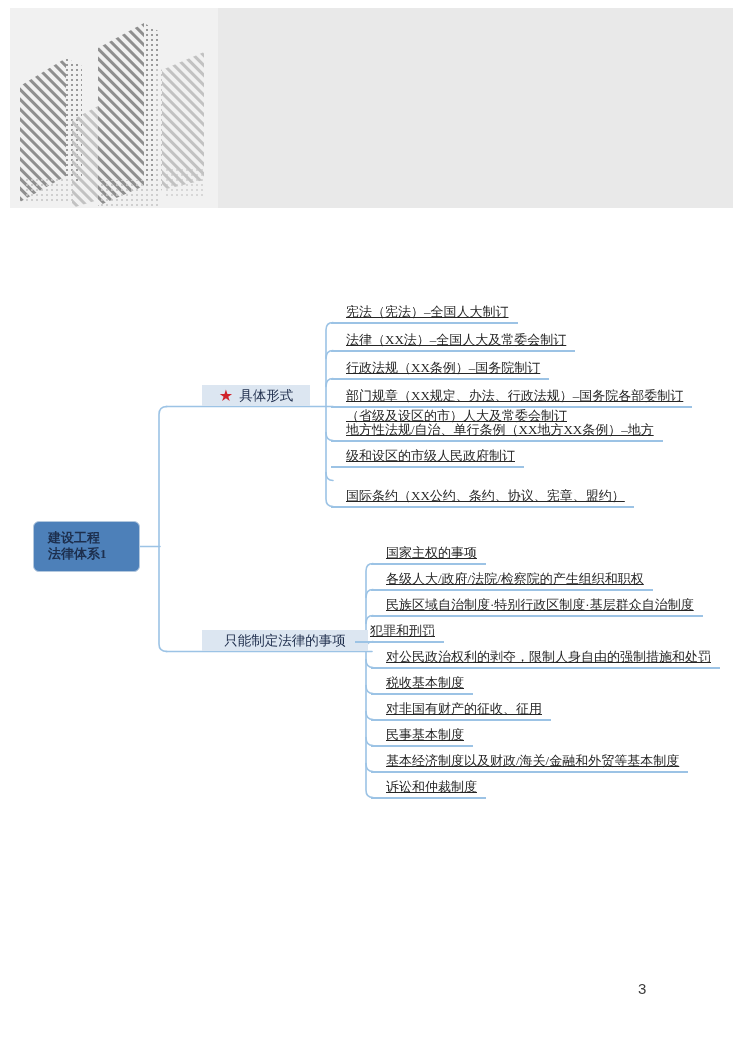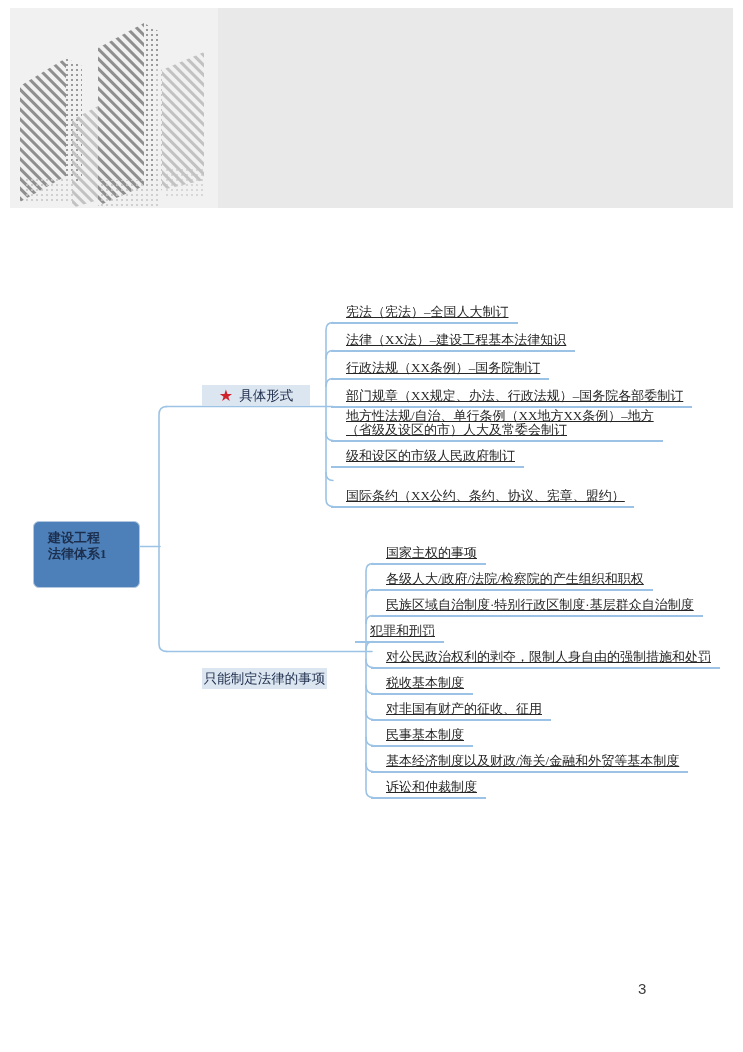--- a/index.html
+++ b/index.html
@@ -10,31 +10,31 @@
   .hdr-band{position:absolute;left:10px;top:8px;width:723px;height:200px;background:var(--header-bg,#e9e9e9);}
   .hdr-panel{position:absolute;left:10px;top:8px;width:208px;height:200px;background:var(--header-panel,#f1f1f1);}
   .hdr-title{position:absolute;left:308px;top:126px;width:420px;
              font-family:"Liberation Sans","DejaVu Sans",sans-serif;
              font-size:38px;font-weight:bold;letter-spacing:2px;color:var(--title-color,#1f1f1f);}
 
   
   .mm-lines{position:absolute;left:0;top:0;z-index:1;}
   .mm-lines path{stroke:var(--line,#9cc3e5);fill:none;stroke-width:1.6;stroke-linecap:round;}
 
-  .root-node{position:absolute;left:33px;top:521px;width:107px;height:67px;z-index:2;
+  .root-node{position:absolute;left:33px;top:521px;width:107px;height:51px;z-index:2;
              background:var(--root-fill,#4d80b9);border:1px solid #b3c8de;border-radius:6px;
              box-sizing:border-box;padding:8px 0 0 14px;
              font-size:13px;line-height:16px;font-weight:bold;color:var(--root-text,#1d2f4e);}
   .root-node span{display:block;}
 
   .branch-node{position:absolute;z-index:2;background:var(--branch-fill,#dce6f1);
                display:flex;align-items:center;justify-content:center;
                font-size:13.5px;color:#22314f;box-sizing:border-box;}
   .branch-1{left:202px;top:385px;width:108px;height:21px;}
-  .branch-2{left:202px;top:630px;width:125px;height:21px;margin-top:38px;}
+  .branch-2{left:202px;top:630px;width:166px;height:21px;}
   .star{color:var(--star,#d0222a);font-size:16px;line-height:16px;margin-right:6px;
         font-family:"DejaVu Sans",sans-serif;}
 
   .leaf{position:absolute;z-index:2;width:max-content;
         font-size:13px;line-height:14px;color:#262626;
         padding:1px 9px 3px 15px;border-bottom:2px solid var(--line,#9cc3e5);
         white-space:nowrap;}
   .leaf .ln{display:block;text-decoration:underline;}
 
   
@@ -108,31 +108,31 @@
     <span>具体形式</span>
   </div>
   <div class="branch-node branch-2">
     <span>只能制定法律的事项</span>
   </div>
 
   <div class="leaf" style="left:331px;top:304px">
     <span class="ln">宪法（宪法）–全国人大制订</span>
   </div>
   <div class="leaf" style="left:331px;top:332px">
-    <span class="ln">法律（XX法）–建设工程基本法律知识</span>
+    <span class="ln">法律（XX法）–全国人大及常委会制订</span>
   </div>
   <div class="leaf" style="left:331px;top:360px">
     <span class="ln">行政法规（XX条例）–国务院制订</span>
   </div>
   <div class="leaf" style="left:331px;top:388px">
     <span class="ln">部门规章（XX规定、办法、行政法规）–国务院各部委制订</span>
   </div>
   <div class="leaf" style="left:331px;top:408px">
+    <span class="ln">（省级及设区的市）人大及常委会制订</span>
     <span class="ln">地方性法规/自治、单行条例（XX地方XX条例）–地方</span>
-    <span class="ln">（省级及设区的市）人大及常委会制订</span>
   </div>
   <div class="leaf" style="left:331px;top:448px">
     <span class="ln">级和设区的市级人民政府制订</span>
   </div>
   <div class="leaf" style="left:331px;top:488px">
     <span class="ln">国际条约（XX公约、条约、协议、宪章、盟约）</span>
   </div>
 
   <div class="leaf" style="left:371px;top:545px">
     <span class="ln">国家主权的事项</span>

